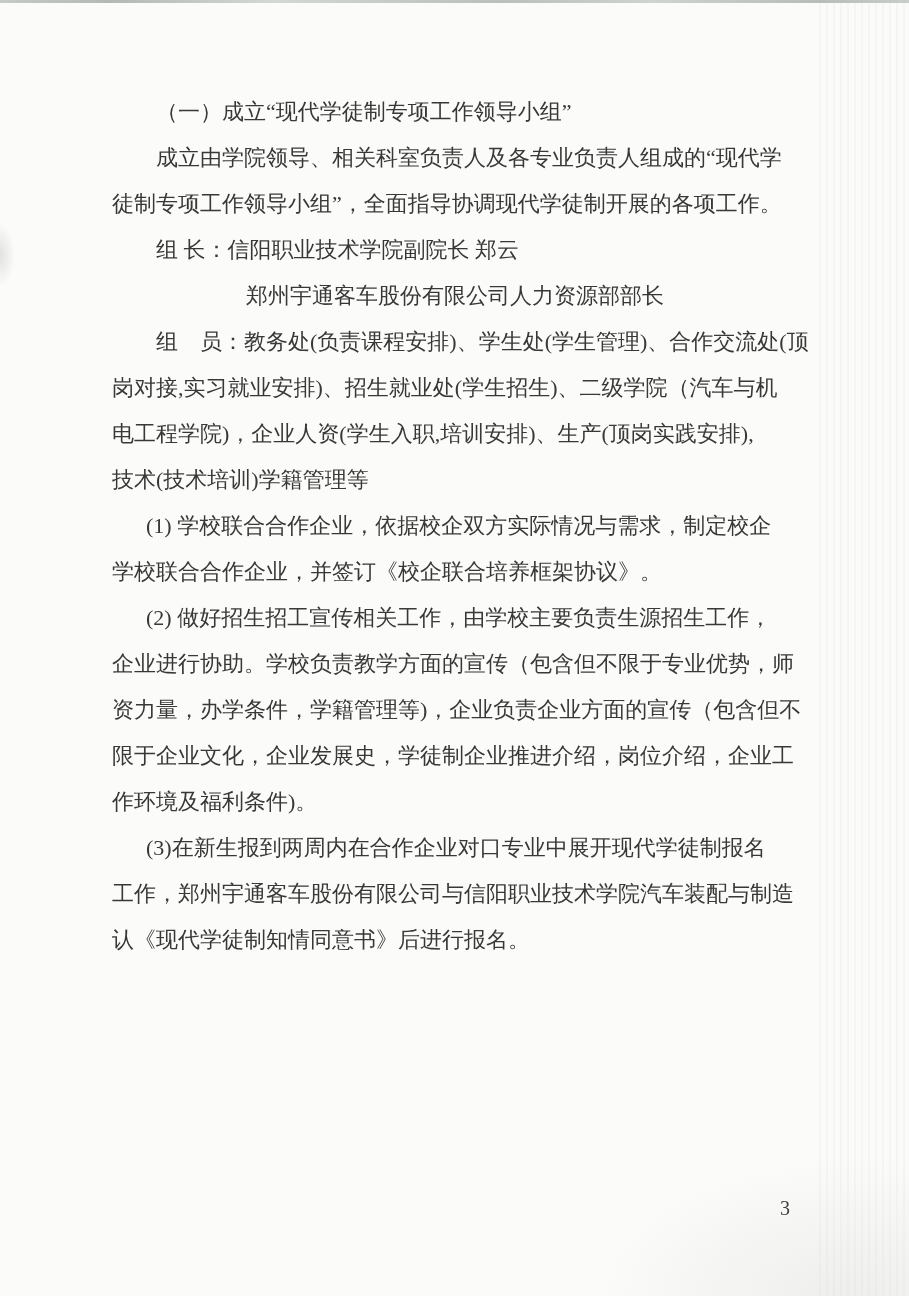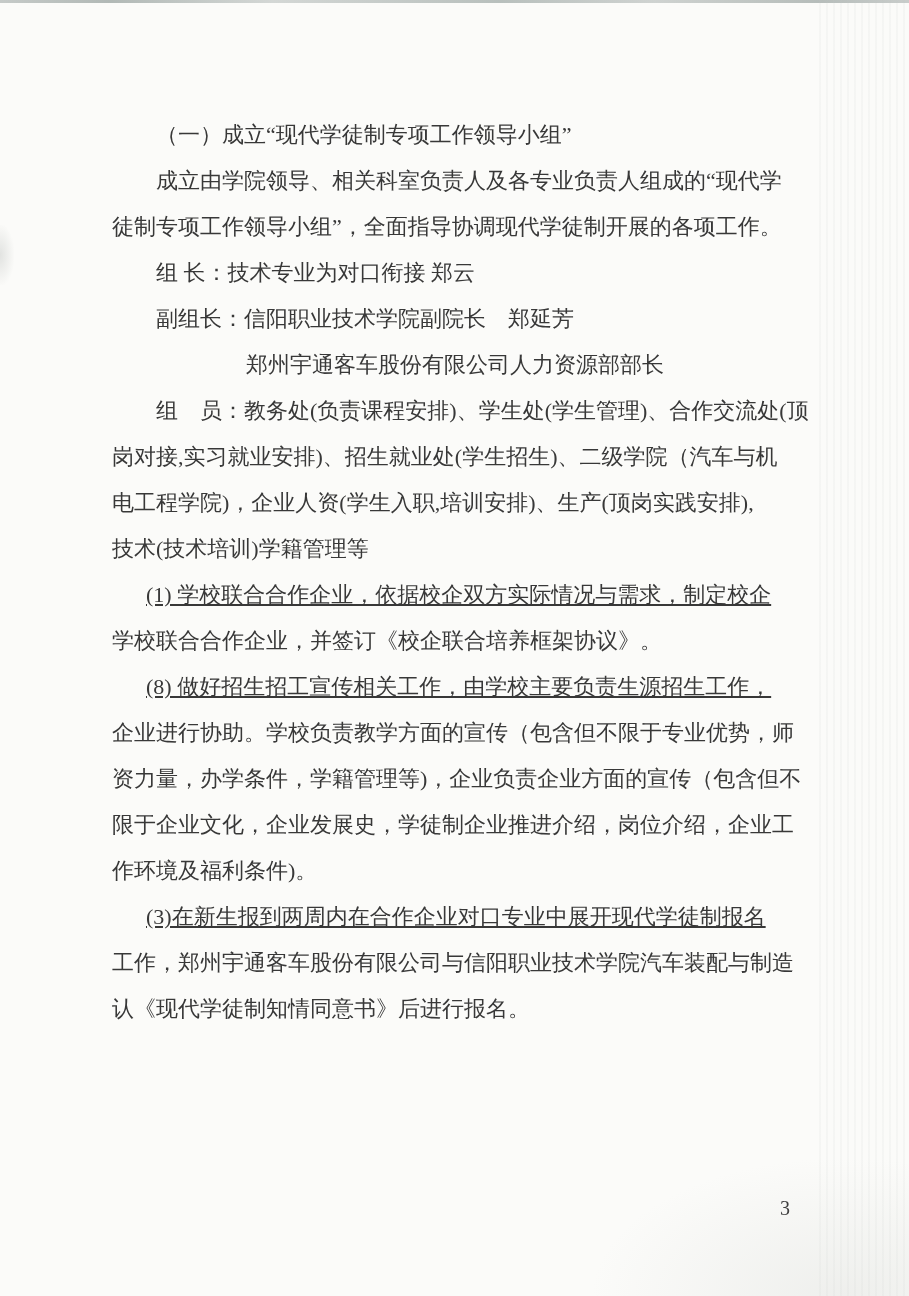--- a/index.html
+++ b/index.html
@@ -44,32 +44,32 @@
     position: absolute;
     left: 0; top: 225px;
     width: 14px; height: 60px;
     background: radial-gradient(ellipse at 0% 50%,
       rgba(150,155,152,0.25), rgba(255,255,255,0) 75%);
   }
   
   .text-block {
     position: absolute;
     left: 112px;
-    top: 112px;
+    top: 89px;
     width: 712px;
     color: #383838;
     font-size: 22px;
   }
   .line {
     height: 46px;
     line-height: 46px;
     white-space: nowrap;
   }
   .indent-0 { padding-left: 0; }
-  .indent-1 { padding-left: 34px; text-decoration: underline; }  
+  .indent-1 { padding-left: 34px; }  
   .indent-2 { padding-left: 44px; }  
   .indent-3 { padding-left: 134px; } 
   .page-number {
     position: absolute;
     left: 780px;
     top: 1196px;
     font-size: 20px;
     line-height: 24px;
     color: #3f3f3f;
     font-family: "Liberation Serif", "DejaVu Serif", serif;
@@ -81,30 +81,29 @@
 <div class="page">
   <div class="scan-top-edge"></div>
   <div class="scan-right-streaks"></div>
   <div class="scan-bottom-shade"></div>
   <div class="scan-left-smudge"></div>
 
   <div class="text-block">
       <div class="line indent-2">（一）成立“现代学徒制专项工作领导小组”</div>
       <div class="line indent-2">成立由学院领导、相关科室负责人及各专业负责人组成的“现代学</div>
       <div class="line indent-0">徒制专项工作领导小组”，全面指导协调现代学徒制开展的各项工作。</div>
-      <div class="line indent-2">组 长：技术专业为对口衔接 郑云</div>
-      <div class="line indent-2">副组长：信阳职业技术学院副院长　郑延芳</div>
+      <div class="line indent-2">组 长：信阳职业技术学院副院长 郑云</div>
       <div class="line indent-3">郑州宇通客车股份有限公司人力资源部部长</div>
       <div class="line indent-2">组　员：教务处(负责课程安排)、学生处(学生管理)、合作交流处(顶</div>
       <div class="line indent-0">岗对接,实习就业安排)、招生就业处(学生招生)、二级学院（汽车与机</div>
       <div class="line indent-0">电工程学院)，企业人资(学生入职,培训安排)、生产(顶岗实践安排),</div>
       <div class="line indent-0">技术(技术培训)学籍管理等</div>
       <div class="line indent-1">(1) 学校联合合作企业，依据校企双方实际情况与需求，制定校企</div>
       <div class="line indent-0">学校联合合作企业，并签订《校企联合培养框架协议》。</div>
-      <div class="line indent-1">(8) 做好招生招工宣传相关工作，由学校主要负责生源招生工作，</div>
+      <div class="line indent-1">(2) 做好招生招工宣传相关工作，由学校主要负责生源招生工作，</div>
       <div class="line indent-0">企业进行协助。学校负责教学方面的宣传（包含但不限于专业优势，师</div>
       <div class="line indent-0">资力量，办学条件，学籍管理等)，企业负责企业方面的宣传（包含但不</div>
       <div class="line indent-0">限于企业文化，企业发展史，学徒制企业推进介绍，岗位介绍，企业工</div>
       <div class="line indent-0">作环境及福利条件)。</div>
       <div class="line indent-1">(3)在新生报到两周内在合作企业对口专业中展开现代学徒制报名</div>
       <div class="line indent-0">工作，郑州宇通客车股份有限公司与信阳职业技术学院汽车装配与制造</div>
       <div class="line indent-0">认《现代学徒制知情同意书》后进行报名。</div>
     </div>
 
   <div class="page-number">3</div>

